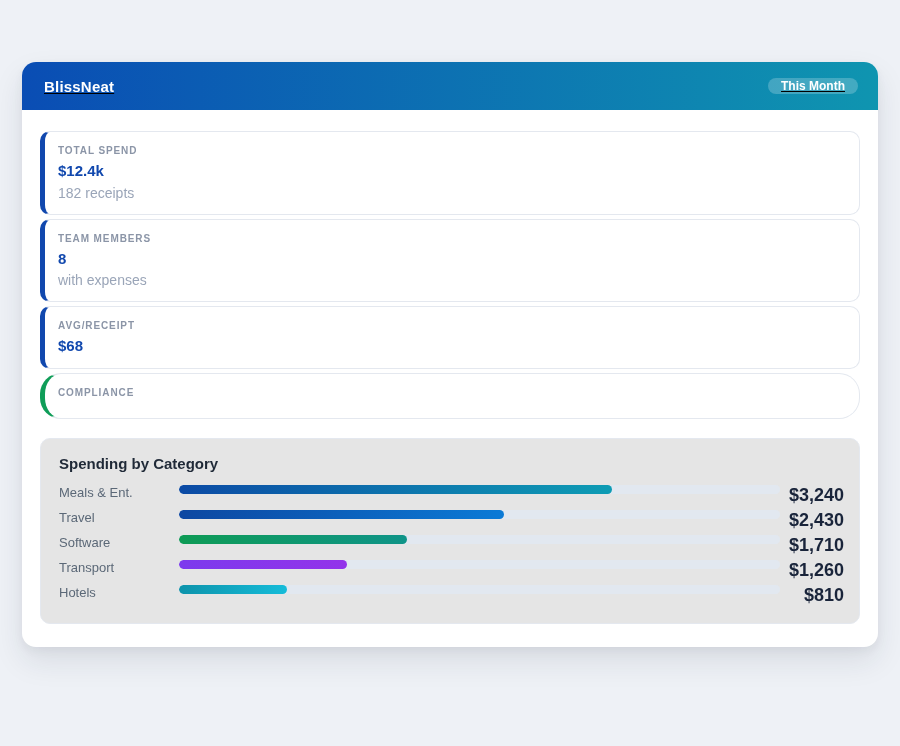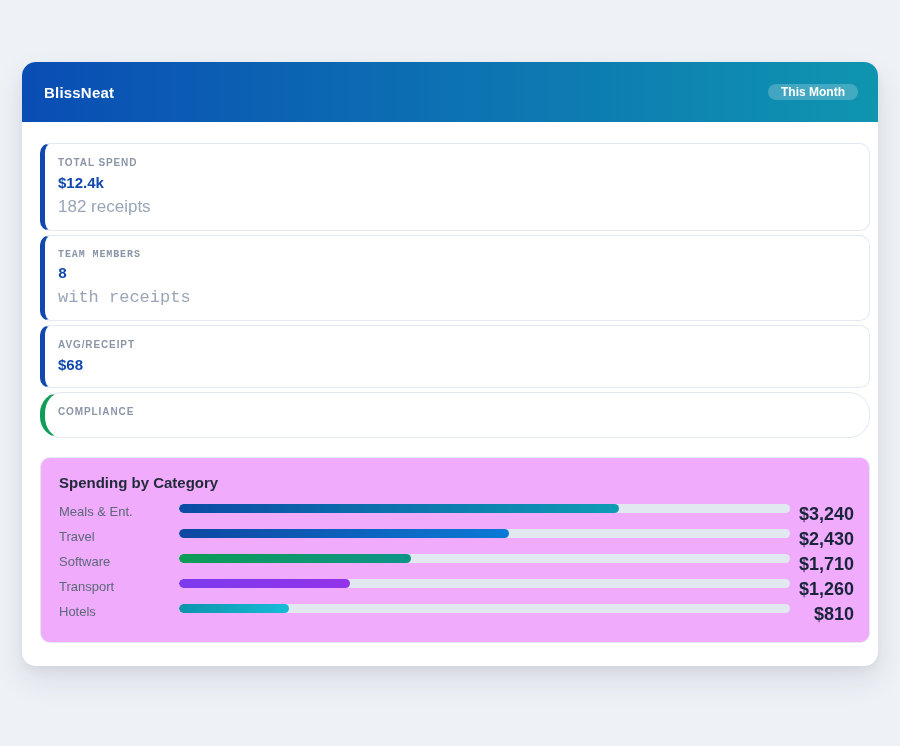--- a/index.html
+++ b/index.html
@@ -10,45 +10,46 @@
     overflow: hidden;
   }
   .app-card {
     width: 856px;
     margin: 62px auto 0 auto;
     background: #ffffff;
     border-radius: 14px;
     box-shadow: 0 14px 30px rgba(30, 41, 59, 0.10), 0 4px 10px rgba(30,41,59,0.05);
   }
   .app-header {
-    height: 60px;
+    height: 48px;
     border-radius: 14px 14px 0 0;
     display: flex;
     align-items: center;
     justify-content: space-between;
     padding: 0 20px 0 22px;
+    text-decoration: underline;
   }
   .app-title {
     color: #ffffff;
     font-size: 15px;
     font-weight: bold;
     letter-spacing: 0.2px;
   }
   .badge {
     color: #ffffff;
     font-size: 12px;
     font-weight: bold;
     background: rgba(255,255,255,0.22);
     padding: 1px 13px;
     border-radius: 12px;
     border: none;
     cursor: pointer;
     font-family: "Liberation Sans", sans-serif;
   }
-  .app-body { padding: 21px 8px 23px 18px; }
+  .app-body { padding: 21px 18px 23px 18px; }
   .stat-card {
     background: #ffffff;
     border: 1px solid #e4e8ef;
     border-left-width: 5px;
     border-left-style: solid;
     border-radius: 10px;
     padding: 13px 18px 13px 13px;
     margin-bottom: 4px;
   }
   .stat-label {
@@ -57,26 +58,26 @@
     color: #8b95a7;
     letter-spacing: 0.9px;
     margin-bottom: 7px;
   }
   .stat-value {
     font-size: 15px;
     font-weight: bold;
     line-height: 1.1;
   }
   .stat-sub {
-    font-size: 17px;
+    font-size: 14px;
     color: #9aa5b8;
     margin-top: 5px;
   }
   .chart-card {
-    background: #f0abfc;
+    background: #e5e5e5;
     border: 1px solid #e4e8ef;
     border-radius: 10px;
     padding: 16px 15px 13px 18px;
     margin-top: 19px;
   }
   .chart-title {
     font-size: 15px;
     font-weight: bold;
     color: #1f2937;
     margin-bottom: 13px;
@@ -123,24 +124,24 @@
   </div>
 
   <div class="app-body">
 
     <div class="stat-card" style="border-left-color: rgb(17, 72, 174);">
       <div class="stat-label">TOTAL SPEND</div>
       <div class="stat-value" style="color: rgb(17, 72, 174);">$12.4k</div>
       <div class="stat-sub">182 receipts</div>
     </div>
 
-    <div class="stat-card" style="border-left-color: rgb(17, 72, 174); font-family: Liberation Mono, monospace;">
+    <div class="stat-card" style="border-left-color: rgb(17, 72, 174);">
       <div class="stat-label">TEAM MEMBERS</div>
       <div class="stat-value" style="color: rgb(17, 72, 174);">8</div>
-      <div class="stat-sub">with receipts</div>
+      <div class="stat-sub">with expenses</div>
     </div>
 
     <div class="stat-card" style="border-left-color: rgb(17, 72, 174);">
       <div class="stat-label">AVG/RECEIPT</div>
       <div class="stat-value" style="color: rgb(17, 72, 174);">$68</div>
     </div>
 
     <div class="stat-card" style="border-left-color: rgb(15, 157, 88); border-radius: 21px;">
       <div class="stat-label">COMPLIANCE</div>
     </div>

